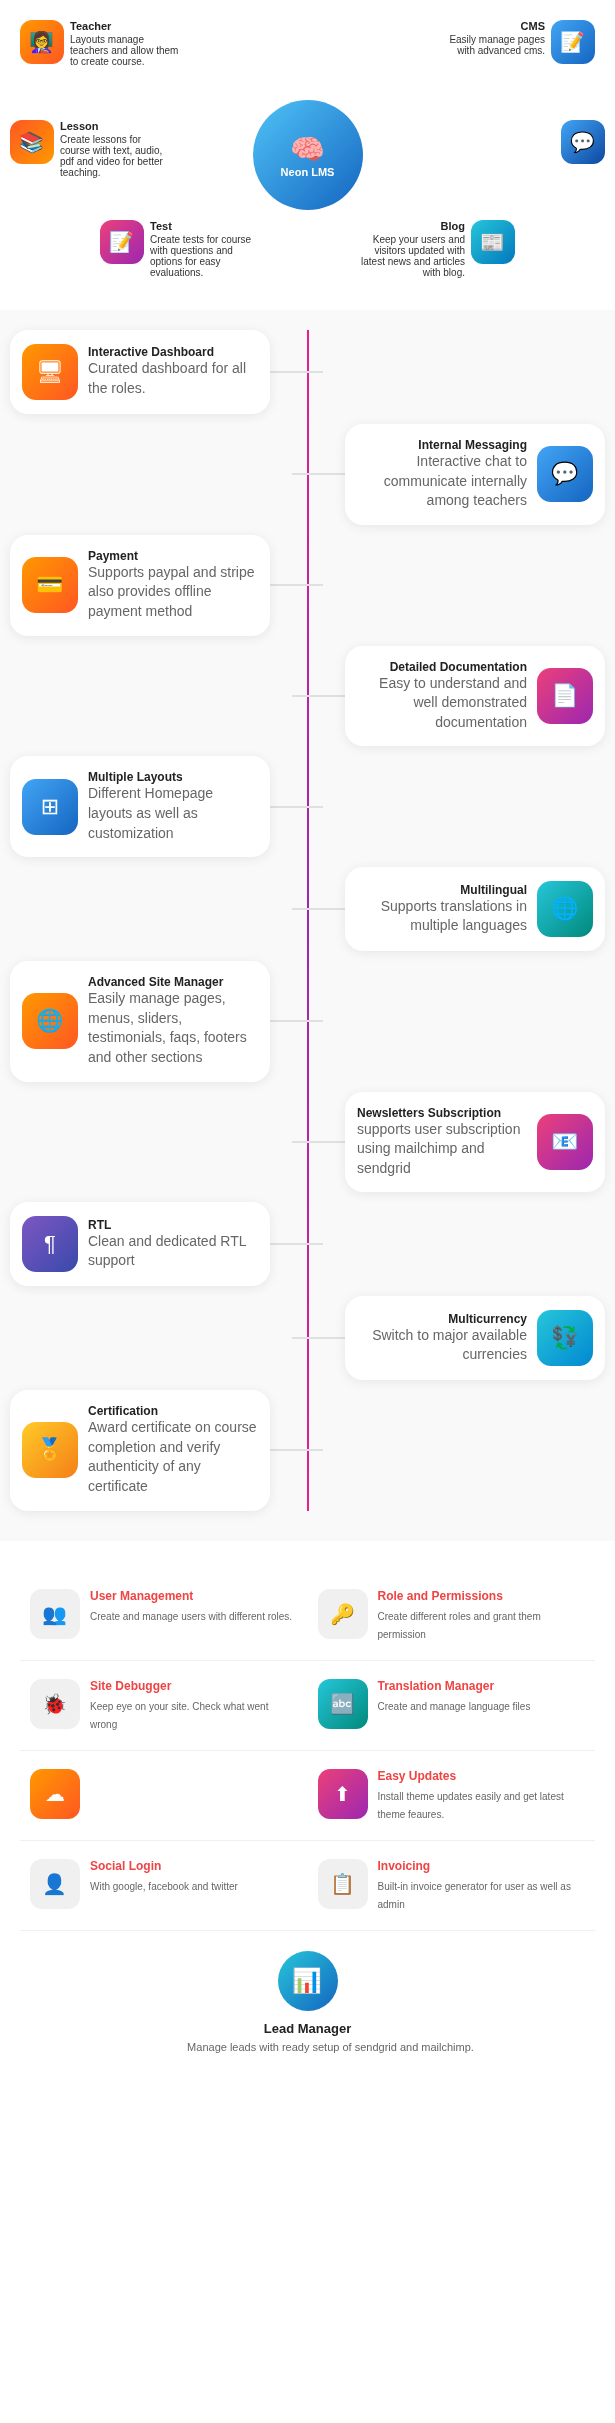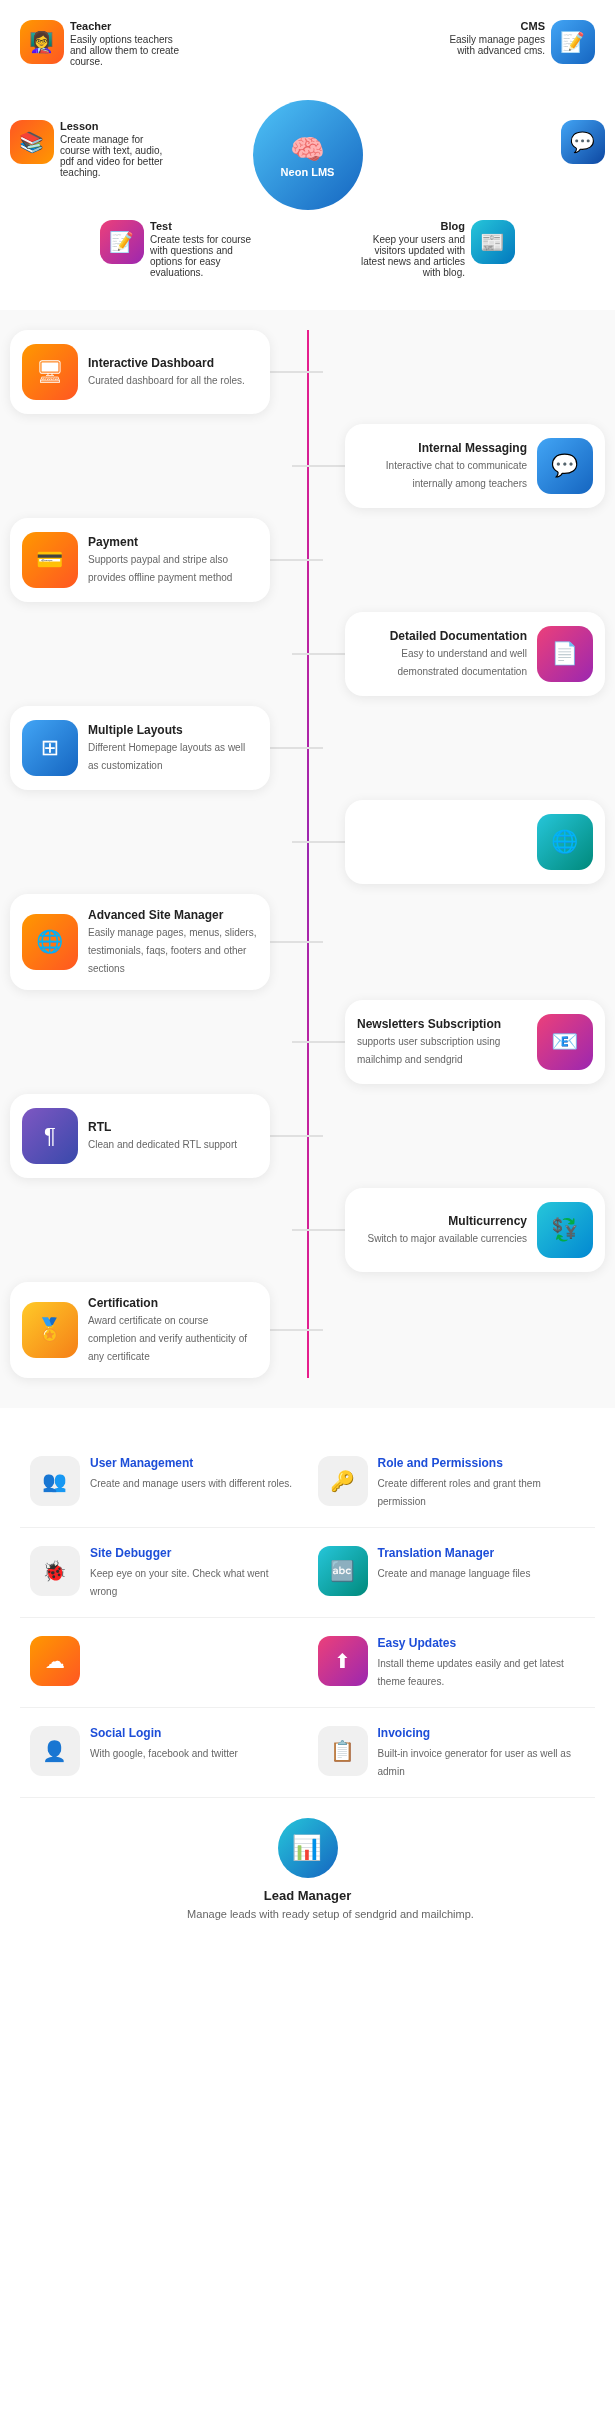--- a/index.html
+++ b/index.html
@@ -138,21 +138,21 @@
       height: 56px;
       border-radius: 14px;
       display: flex;
       align-items: center;
       justify-content: center;
       font-size: 22px;
       flex-shrink: 0;
       color: #fff;
     }
     .feature-text strong { font-size: 12px; color: #222; display: block; }
-    .feature-text span { font-size: 10px; color: #666; line-height: 1.4; }
+    .feature-text span { font-size: 14px; color: #666; line-height: 1.4; }
 
     
     .grad-orange { background: linear-gradient(135deg, #ff9800, #ff5722); }
     .grad-blue   { background: linear-gradient(135deg, #42a5f5, #1565c0); }
     .grad-teal   { background: linear-gradient(135deg, #26c6da, #00897b); }
     .grad-pink   { background: linear-gradient(135deg, #ec407a, #9c27b0); }
     .grad-purple { background: linear-gradient(135deg, #7e57c2, #3949ab); }
     .grad-cyan   { background: linear-gradient(135deg, #26c6da, #0288d1); }
     .grad-amber  { background: linear-gradient(135deg, #ffca28, #f57f17); }
 
@@ -186,21 +186,21 @@
       width: 50px;
       height: 50px;
       border-radius: 12px;
       display: flex;
       align-items: center;
       justify-content: center;
       font-size: 20px;
       flex-shrink: 0;
       background: #f5f5f5;
     }
-    .bottom-text strong { font-size: 12px; color: #1d4ed8; display: block; margin-bottom: 3px; }
+    .bottom-text strong { font-size: 12px; color: #ef4444; display: block; margin-bottom: 3px; }
     .bottom-text span { font-size: 10px; color: #666; line-height: 1.4; }
 
     
     .bi-gray { background: #f0f0f0; }
     .bi-orange { background: linear-gradient(135deg, #ff9800, #ff5722); color: #fff; }
     .bi-pink { background: linear-gradient(135deg, #ec407a, #9c27b0); color: #fff; }
     .bi-teal { background: linear-gradient(135deg, #26c6da, #00897b); color: #fff; }
 
     
     .lead-manager {
@@ -224,42 +224,42 @@
   </style>
 </head>
 <body>
 
 <div class="top-section">
 
   <div class="orbit-item orbit-teacher">
     <div class="orbit-icon" style="background:linear-gradient(135deg,#ff9800,#ff5722);color:#fff;border-radius:12px;">👩‍🏫</div>
     <div class="orbit-text">
       <strong>Teacher</strong>
-      <span>Easily options teachers and allow them to create course.</span>
+      <span>Layouts manage teachers and allow them to create course.</span>
     </div>
   </div>
 
   <div class="orbit-item orbit-cms">
     <div class="orbit-icon" style="background:linear-gradient(135deg,#42a5f5,#1565c0);color:#fff;border-radius:12px;">📝</div>
     <div class="orbit-text">
       <strong>CMS</strong>
       <span>Easily manage pages with advanced cms.</span>
     </div>
   </div>
 
   <div class="circle-center">
     <div class="brain-icon">🧠</div>
     <div class="brand-name">Neon LMS</div>
   </div>
 
   <div class="orbit-item orbit-lesson">
     <div class="orbit-icon" style="background:linear-gradient(135deg,#ff5722,#ff9800);color:#fff;border-radius:12px;">📚</div>
     <div class="orbit-text">
       <strong>Lesson</strong>
-      <span>Create manage for course with text, audio, pdf and video for better teaching.</span>
+      <span>Create lessons for course with text, audio, pdf and video for better teaching.</span>
     </div>
   </div>
 
   <div class="orbit-item orbit-forum">
     <div class="orbit-icon" style="background:linear-gradient(135deg,#42a5f5,#0d47a1);color:#fff;border-radius:12px;">💬</div>
   </div>
 
   <div class="orbit-item orbit-test">
     <div class="orbit-icon" style="background:linear-gradient(135deg,#ec407a,#9c27b0);color:#fff;border-radius:12px;">📝</div>
     <div class="orbit-text">
@@ -345,20 +345,24 @@
       <div class="timeline-dot" style="position:relative;flex-shrink:0;"></div>
       <div style="width:270px;"></div>
     </div>
 
     <div class="feature-row right">
       <div style="width:270px;"></div>
       <div class="timeline-dot" style="position:relative;flex-shrink:0;"></div>
       <div class="connector"></div>
       <div class="feature-card right-card">
         <div class="feature-icon-box grad-teal">🌐</div>
+        <div class="feature-text" style="text-align:right;">
+          <strong>Multilingual</strong>
+          <span>Supports translations in multiple languages</span>
+        </div>
       </div>
     </div>
 
     <div class="feature-row left">
       <div class="feature-card">
         <div class="feature-icon-box grad-orange">🌐</div>
         <div class="feature-text">
           <strong>Advanced Site Manager</strong>
           <span>Easily manage pages, menus, sliders, testimonials, faqs, footers and other sections</span>
         </div>

